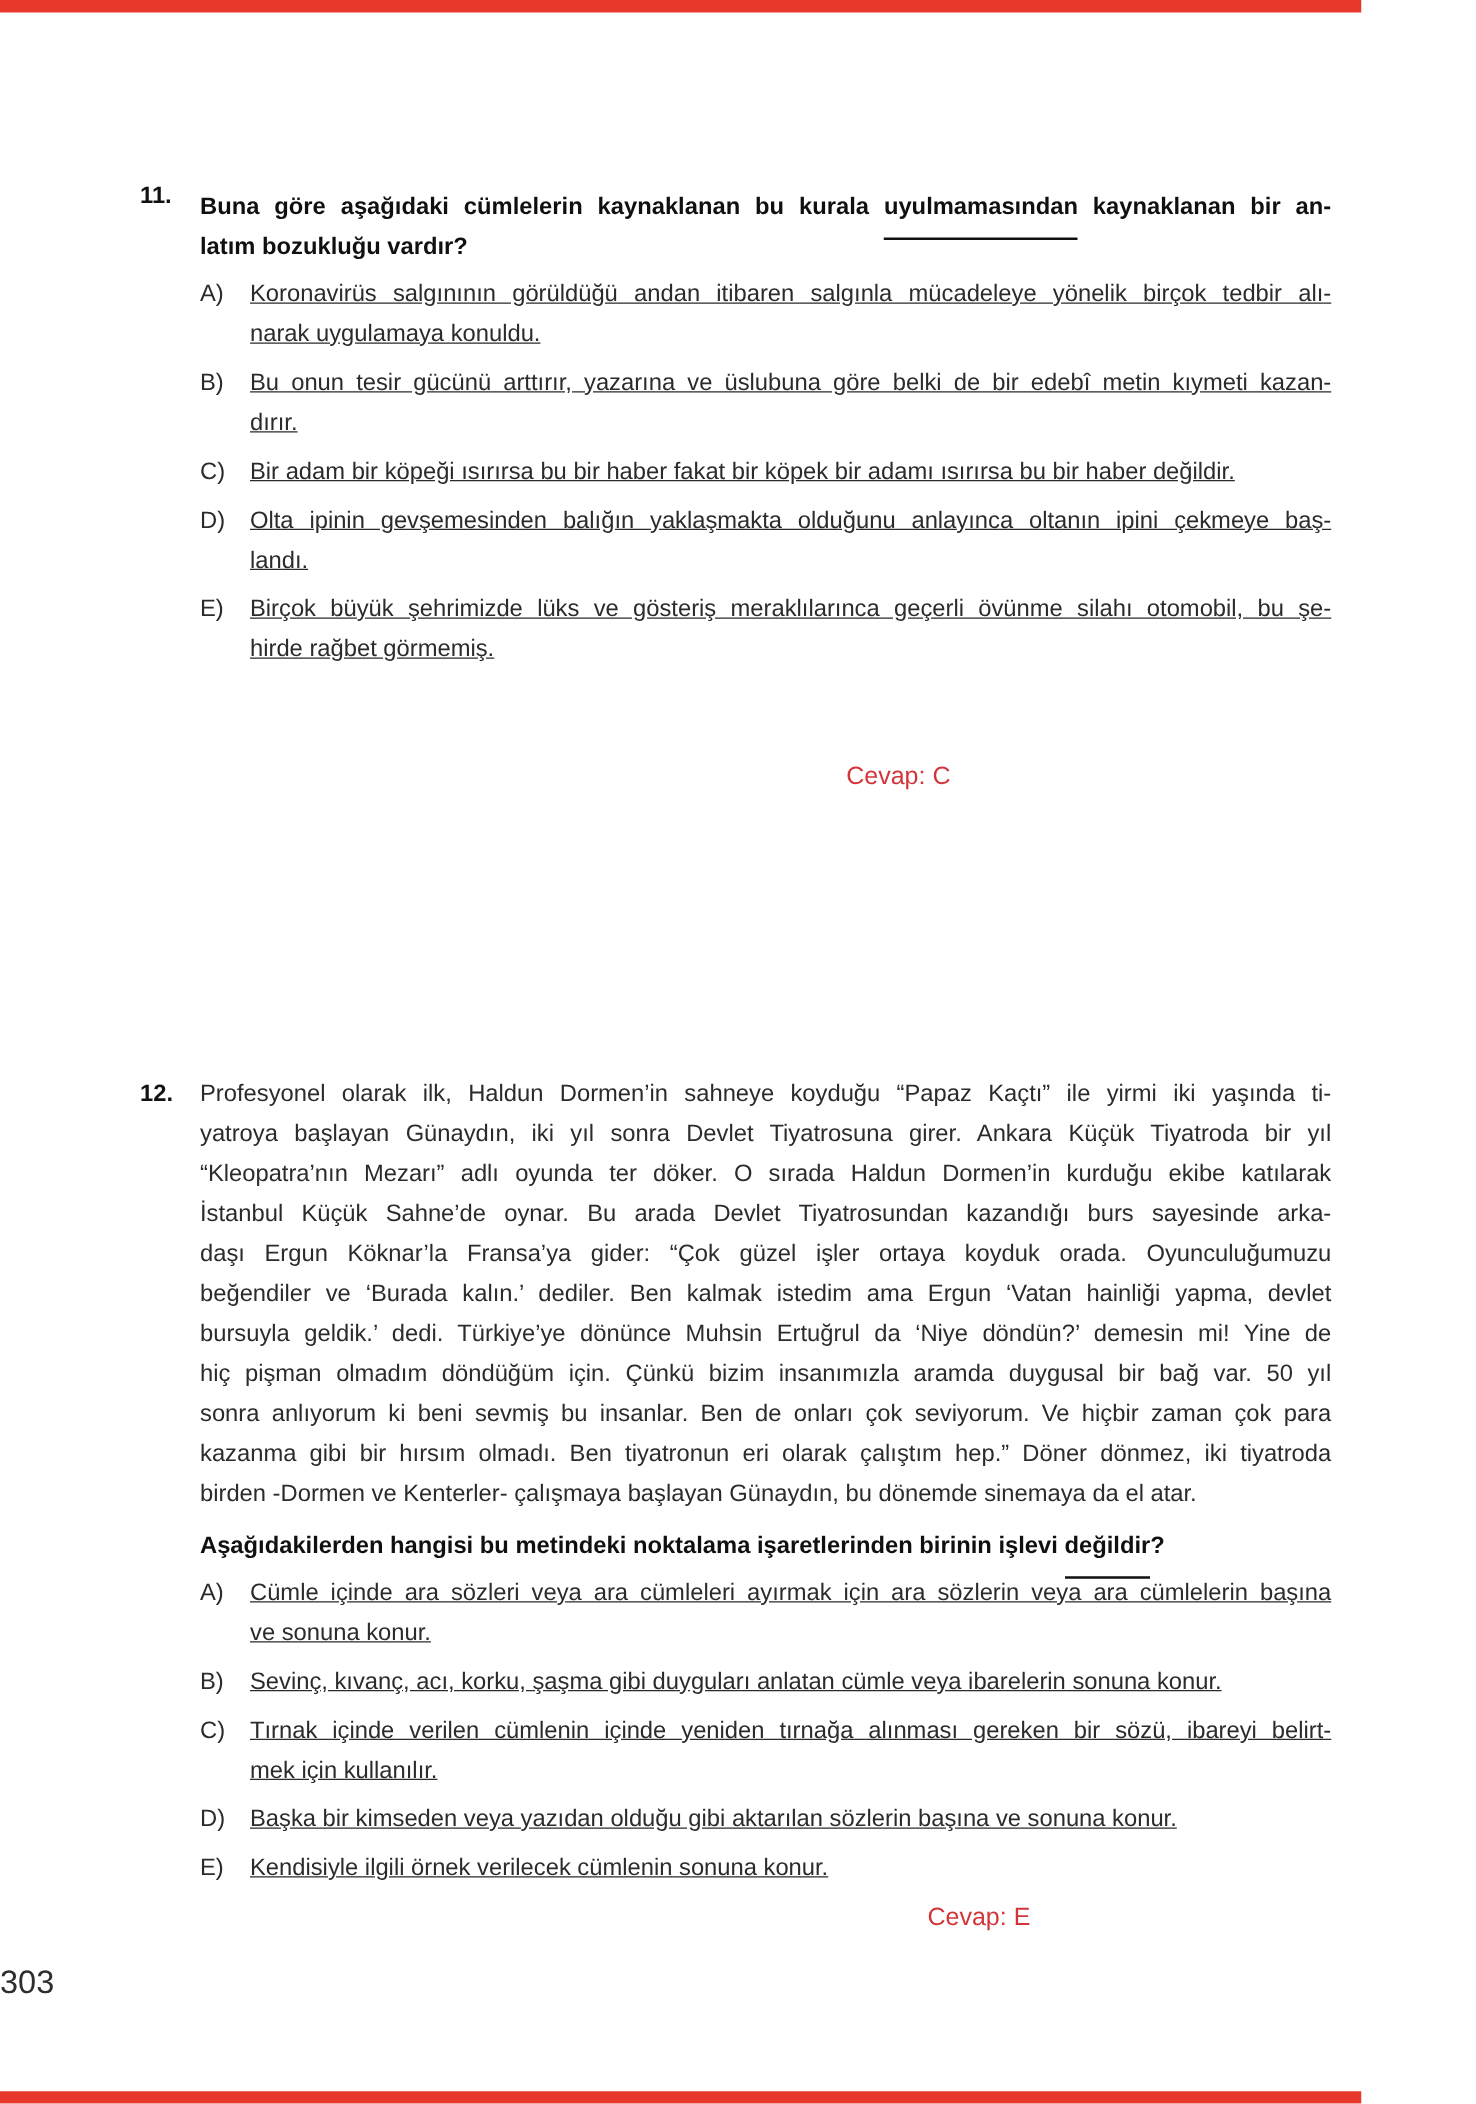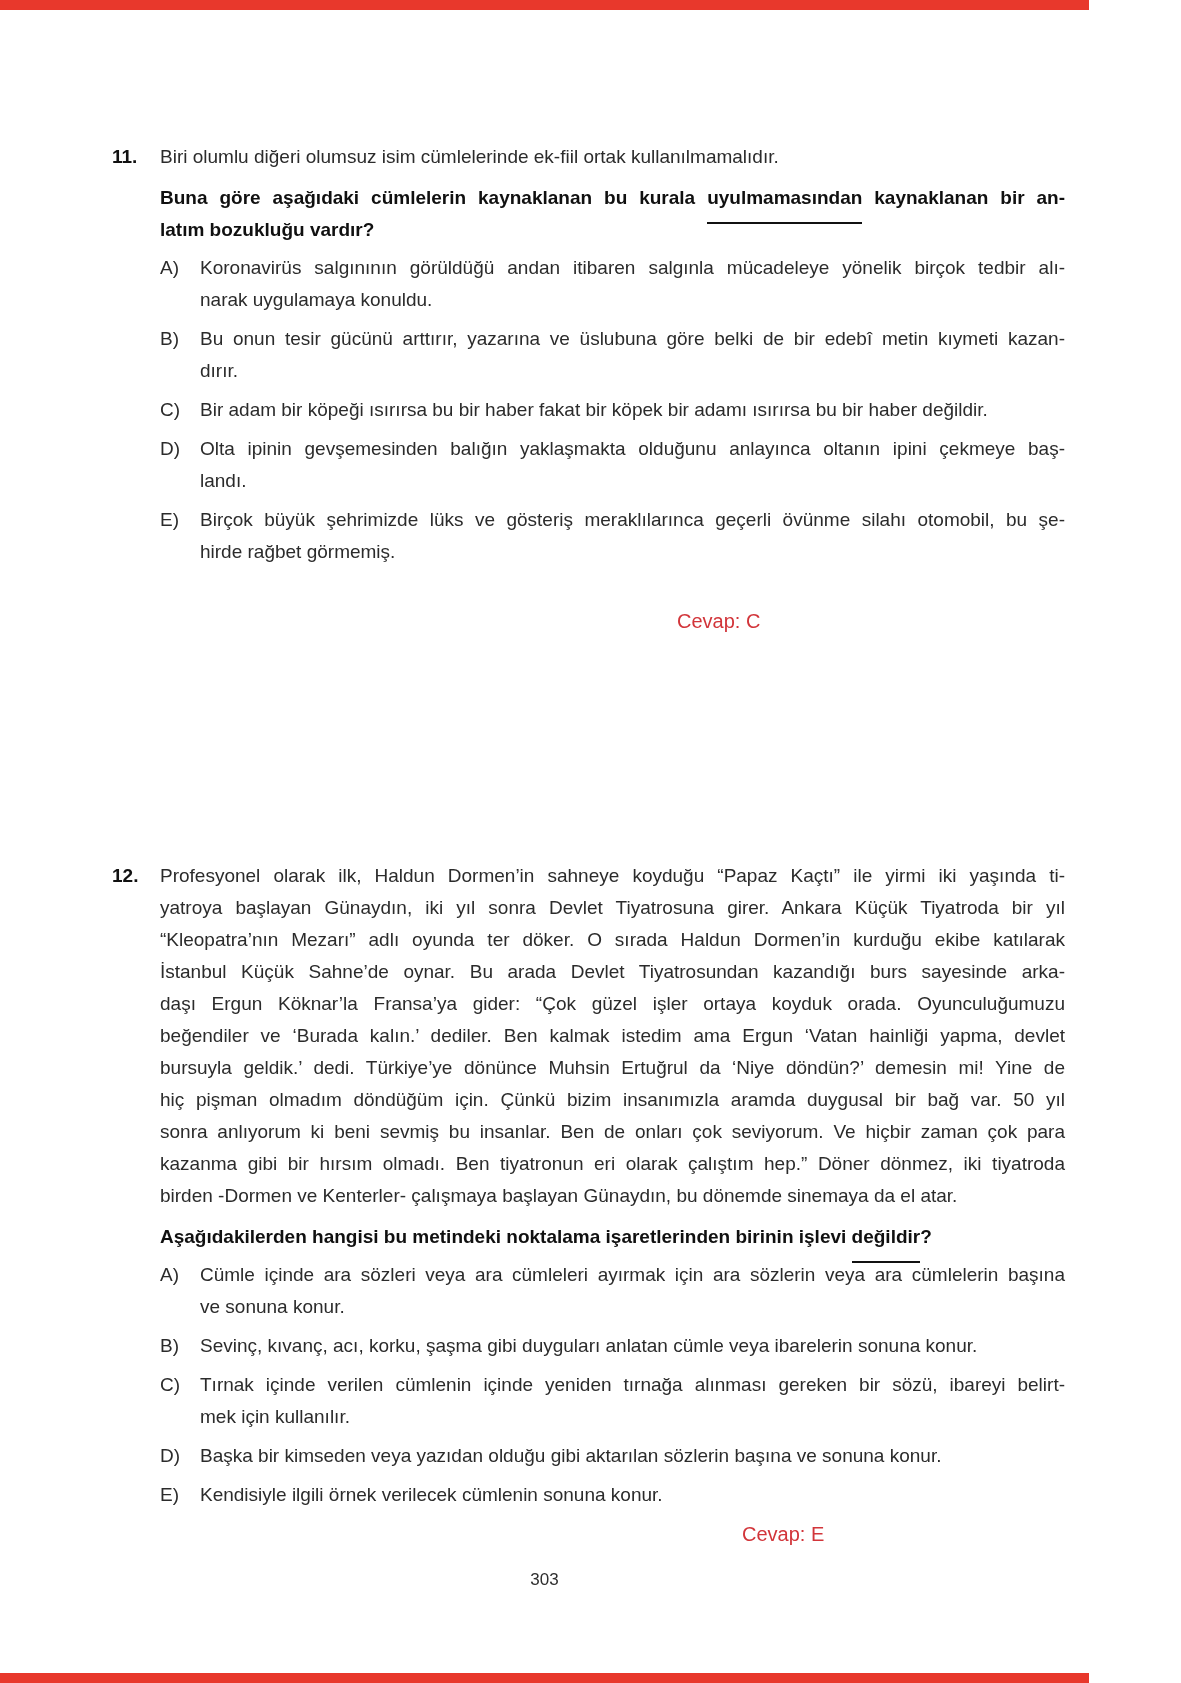--- a/index.html
+++ b/index.html
@@ -77,53 +77,51 @@
   .options { margin-top: 6px; }
   .option {
     display: flex;
     align-items: flex-start;
     margin-bottom: 7px;
   }
   .opt-letter {
     flex: 0 0 40px;
     color: #2b2b2b;
   }
-  .opt-text { flex: 1 1 auto; min-width: 0; }
+  .opt-text { flex: 1 1 auto; min-width: 0; text-decoration: underline; }
 
   .answer {
     position: absolute;
     font-size: 20px;
     line-height: 24px;
     font-weight: 400;
     white-space: nowrap;
   }
   #answer-11 { left: 677px; top: 609px; }
   #answer-12 { left: 727px; top: 1522px; }
 
   .page-number {
     position: absolute;
     left: 0;
     right: 0;
     top: 1570px;
-    text-align: center;
-    font-size: 17px;
+    font-size: 26px;
     color: #2e2e2e;
   }
 </style>
 </head>
 <body>
 
 <div class="page">
 
   <div class="edge-bar top" style="background: rgb(232, 56, 44);"></div>
 
   <div class="question" id="q11">
     <div class="q-number">11.</div>
 
-    <div class="stem lline">Biri olumlu diğeri olumsuz isim cümlelerinde ek-fiil ortak kullanılmamalıdır.</div>
 
     <div class="prompt">
       <div class="jline"><span>Buna göre aşağıdaki cümlelerin kaynaklanan bu kurala </span><span class="uline">uyulmamasından</span><span> kaynaklanan bir an-</span></div>
       <div class="lline">latım bozukluğu vardır?</div>
     </div>
 
     <div class="options">
       <div class="option">
         <div class="opt-letter">A)</div>
         <div class="opt-text">

